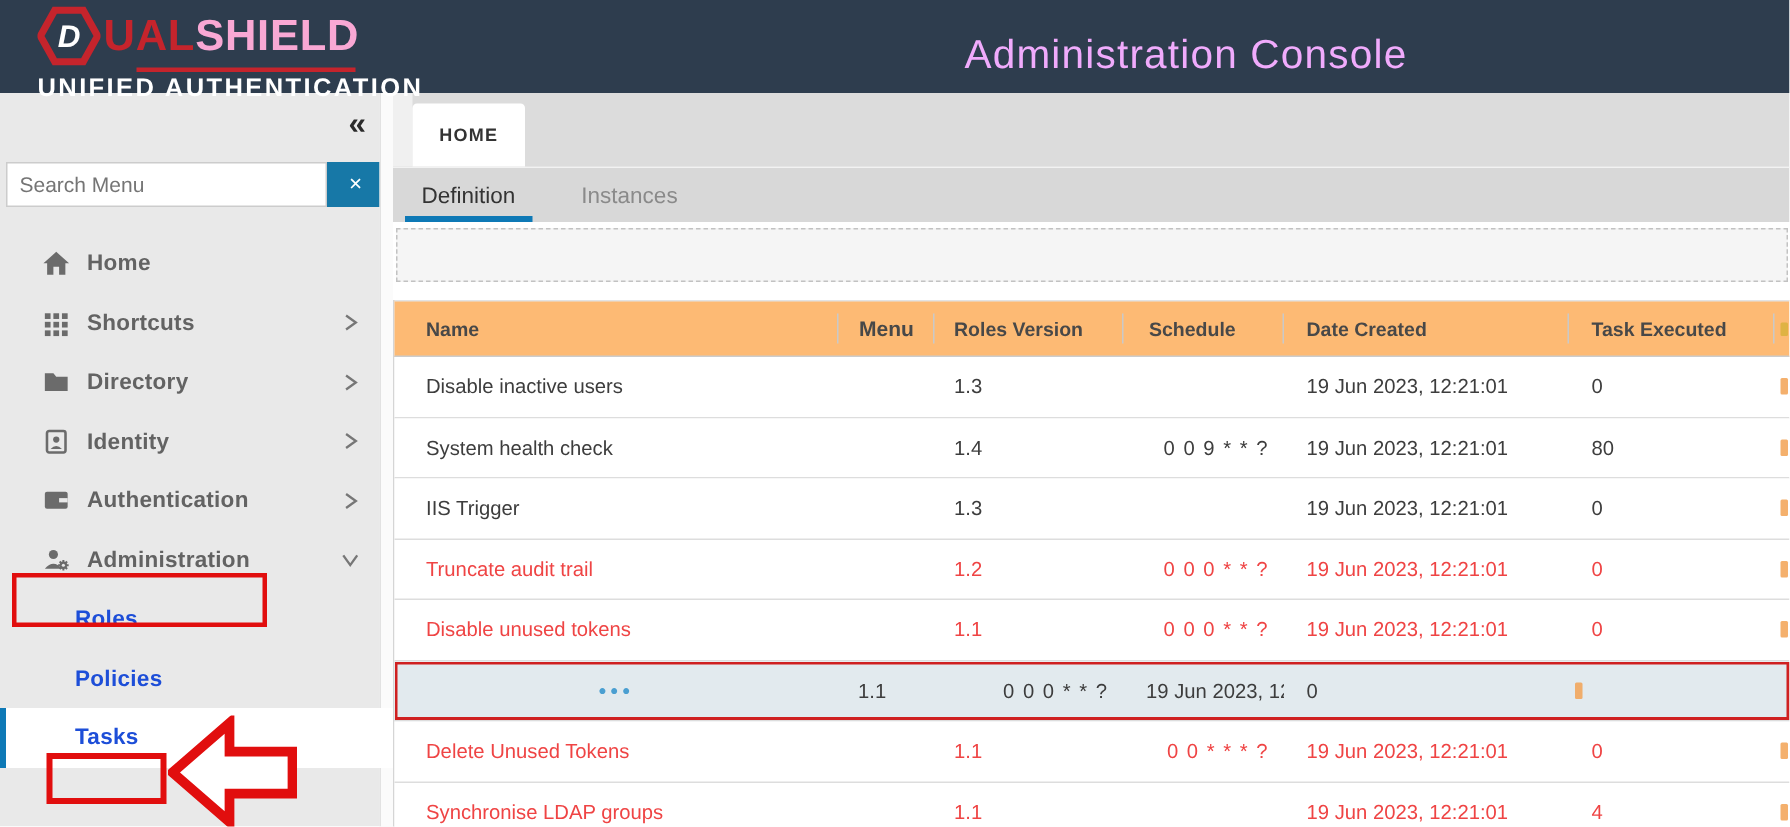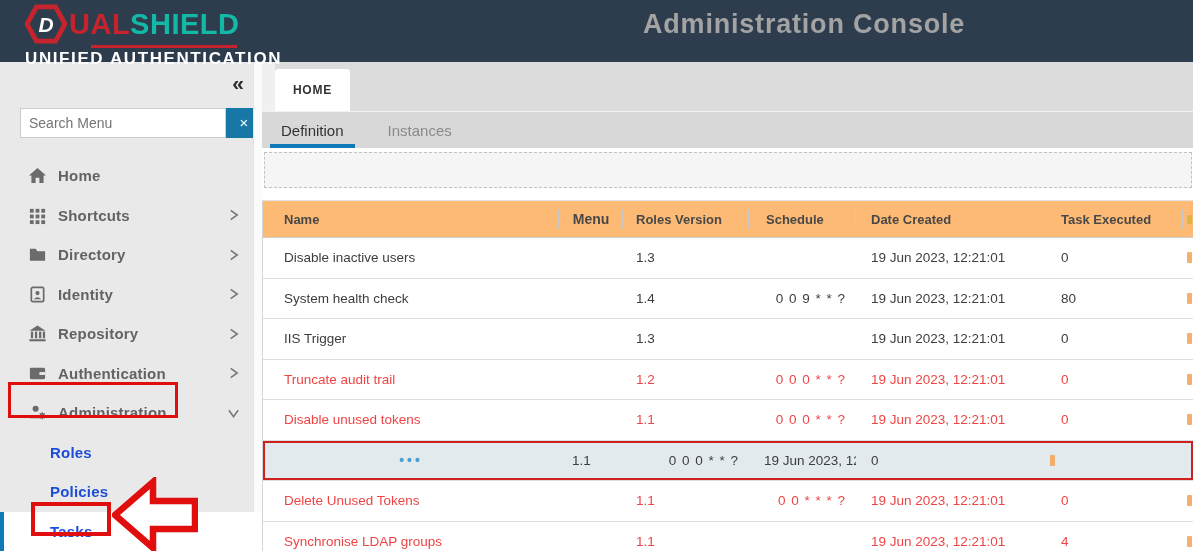--- a/index.html
+++ b/index.html
@@ -12,43 +12,43 @@
   
   .app-header {
     position:absolute; top:0; left:0; width:1193px; height:62px;
     background:#2e3d4e; z-index:5;
   }
   .logo { position:absolute; left:25px; top:4px; width:215px; }
   .logo-row1 { display:flex; align-items:center; height:40px; }
   .logo-hex { width:42px; height:40px; margin-right:2px; }
   .logo-word { font-size:29px; font-weight:bold; letter-spacing:.5px; line-height:1; }
   .logo-word .red { color:#c5242c; }
-  .logo-word .white { color:#14b8a6; }
+  .logo-word .white { color:#f9a8d4; }
   .logo-underline { height:3px; background:#c5242c; width:146px; margin:1px 0 1px 66px; }
   .logo-sub { color:#ffffff; font-size:17px; font-weight:bold; letter-spacing:1.6px; white-space:nowrap; }
   .app-title {
-    position:absolute; left:643px; top:9px; color:#a3a3a3;
-    font-size:27px; font-weight:700; letter-spacing:.8px;
+    position:absolute; left:643px; top:21px; color:#f0abfc;
+    font-size:27px; font-weight:400; letter-spacing:.8px;
   }
 
   
   .sidebar {
     position:absolute; top:62px; left:0; width:262px; height:489px;
     background:#e9e9e9; z-index:2;
   }
   .sidebar-scroll-track {
     position:absolute; top:0; right:0; width:9px; height:100%;
     background:#fbfbfb; border-left:1px solid #e2e2e2;
   }
   .side-topstrip { height:46px; position:relative; }
   .collapse-btn {
     position:absolute; right:18px; top:10px; font-size:21px; color:#2b2b2b;
     cursor:pointer; line-height:1; font-weight:bold;
   }
-  .search-row { display:flex; height:42px; padding-left:20px; }
+  .search-row { display:flex; height:42px; padding-left:4px; }
   .search-input {
     width:214px; height:30px; border:1px solid #cccccc; background:#ffffff;
     font-size:14px; color:#555; padding:0 8px; outline:none;
     font-family:"Liberation Sans",sans-serif;
   }
   .search-clear {
     width:38px; height:30px; background:#1778a7; color:#ffffff; border:none;
     font-size:15px; cursor:pointer; line-height:30px; text-align:center;
   }
   .menu-list { padding-top:6px; }
@@ -226,38 +226,20 @@
         </svg>
       </span>
       <span class="slabel">Identity</span>
       <span class="chev">
         <svg class="chev-svg" viewBox="0 0 14 14">
             <polyline points="4,2 11,7 4,12" fill="none" stroke="#777" stroke-width="1.7"></polyline>
           </svg>
       </span>
     </div>
 
-    <div class="side-item">
-      <span class="sicon">
-        <svg viewBox="0 0 20 20" fill="#6b6b6b">
-          <path d="M10 1.5 L18.5 7 H1.5 Z"></path>
-          <rect x="3" y="8" width="2.4" height="7"></rect>
-            <rect x="7.3" y="8" width="2.4" height="7"></rect>
-          <rect x="11.6" y="8" width="2.4" height="7"></rect>
-            <rect x="15.6" y="8" width="2.4" height="7"></rect>
-          <rect x="1.5" y="16" width="17" height="2.2"></rect>
-        </svg>
-      </span>
-      <span class="slabel">Repository</span>
-      <span class="chev">
-        <svg class="chev-svg" viewBox="0 0 14 14">
-            <polyline points="4,2 11,7 4,12" fill="none" stroke="#777" stroke-width="1.7"></polyline>
-          </svg>
-      </span>
-    </div>
 
     <div class="side-item">
       <span class="sicon">
         <svg viewBox="0 0 20 20">
           <rect x="2" y="4" width="16" height="12" rx="1.5" fill="#6b6b6b"></rect>
           <rect x="12" y="8.5" width="6" height="3" fill="#e9e9e9"></rect>
         </svg>
       </span>
       <span class="slabel">Authentication</span>
       <span class="chev">

